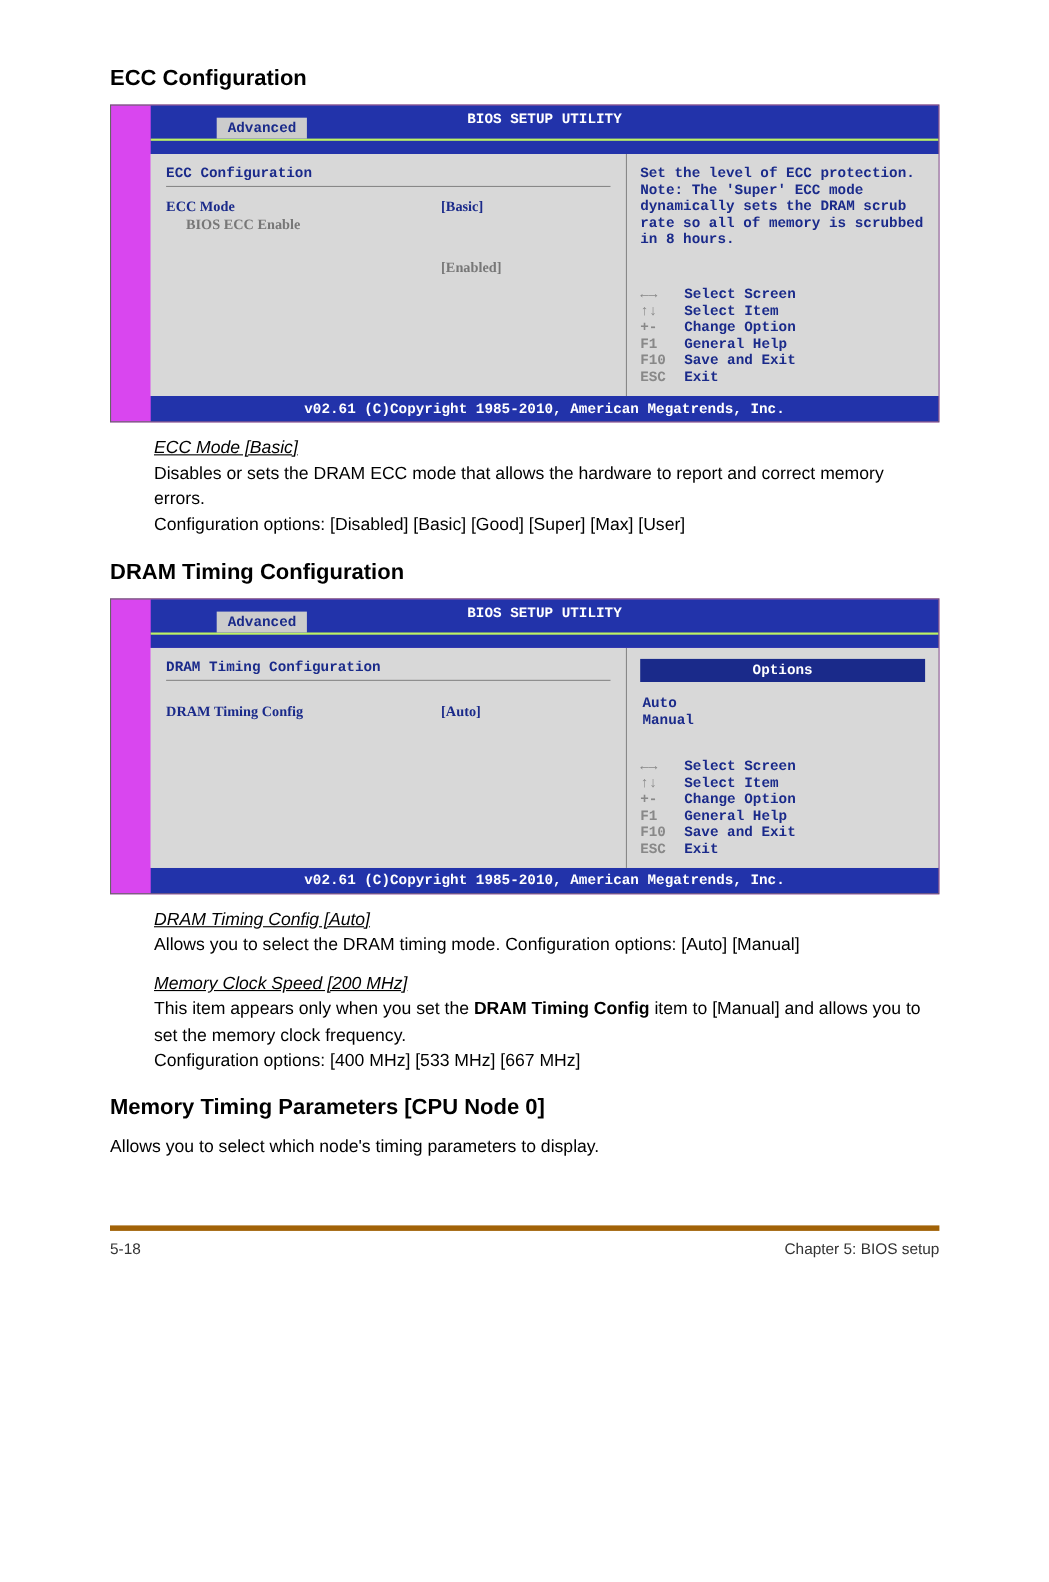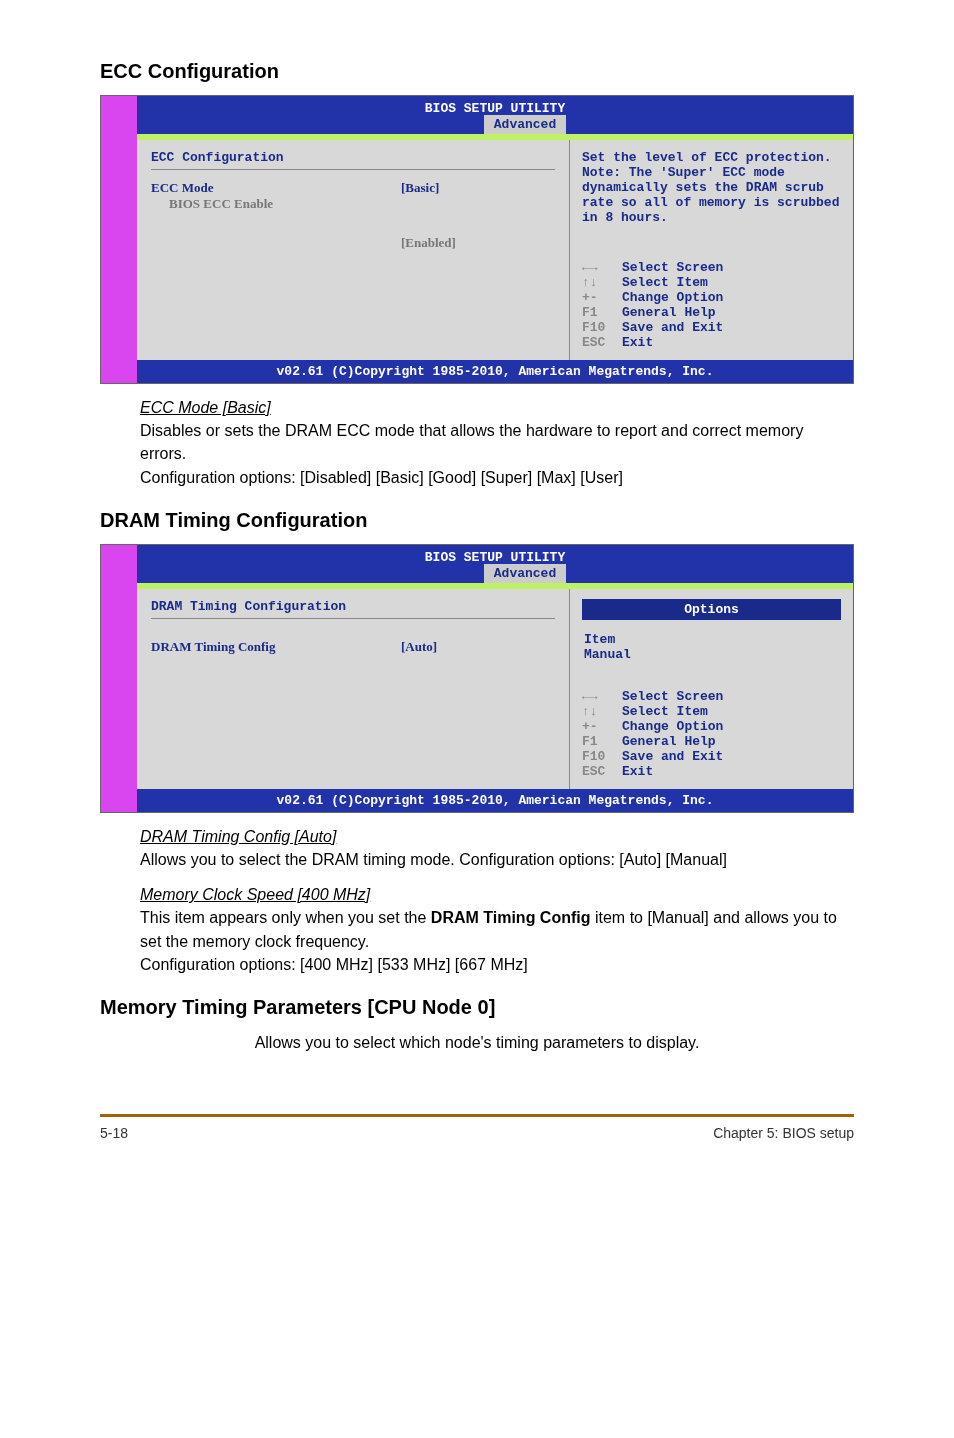--- a/index.html
+++ b/index.html
@@ -35,25 +35,24 @@
     position: relative;
     height: 44px;
   }
   .bios-title {
     text-align: center;
     padding-top: 5px;
     color: #fff;
   }
   .bios-tabs {
     position: absolute;
-    bottom: 0;
+    bottom: 12px;
     left: 0;
     width: 100%;
-    border-bottom: 6px solid #bef264;
-    text-align: center;
+    border-bottom: 2px solid #bef264;
   }
   .bios-tab {
     display: inline-block;
     padding: 2px 10px;
     margin-left: 60px;
     background: #ccc;
     color: #1a2a8a;
   }
   .bios-body {
     display: flex;
@@ -106,27 +105,27 @@
     background: #1a2a8a;
     color: #fff;
     text-align: center;
     padding: 3px 0;
     margin-bottom: 12px;
   }
   .options-list { color: #1a2a8a; padding-left: 2px; }
 
   .desc-block { margin: 12px 0 10px 40px; line-height: 1.45; font-size: 16px;}
   .desc-title { text-decoration: underline; font-style: italic; }
-  .memtiming-desc { margin: 4px 0 30px 0; line-height: 1.45; font-size: 16px; text-align: center;}
+  .memtiming-desc { margin: 4px 0 30px 0; line-height: 1.45; font-size: 16px;}
 
   .footer-row {
     display: flex;
     justify-content: space-between;
     font-size: 14px;
-    border-top: 3px solid #a16207;
+    border-top: 5px solid #a16207;
     padding-top: 8px;
     margin-top: 60px;
     color: #333;
   }
 </style>
 </head>
 <body>
 
 <h2 class="section first">ECC Configuration</h2>
 
@@ -203,21 +202,21 @@
       <div style="height:10px;"></div>
       <div class="bios-item-row">
         <span class="bios-item-label">DRAM Timing Config</span>
         <span class="bios-item-value">[Auto]</span>
       </div>
     </div>
     <div class="bios-right">
       <div>
         <div class="options-header">Options</div>
         <div class="options-list">
-          <div>Item</div>
+          <div>Auto</div>
           <div>Manual</div>
         </div>
       </div>
       <div class="bios-keys">
         <div class="bios-key-row">
             <span class="bios-key-key">←→</span>
             <span class="bios-key-label">Select Screen</span>
           </div>
         <div class="bios-key-row">
             <span class="bios-key-key">↑↓</span>
@@ -244,21 +243,21 @@
   </div>
   <div class="bios-footer">v02.61 (C)Copyright 1985-2010, American Megatrends, Inc.</div>
 </div>
 
 <div class="desc-block">
   <div class="desc-title">DRAM Timing Config [Auto]</div>
   <div>Allows you to select the DRAM timing mode. Configuration options: [Auto] [Manual]</div>
 </div>
 
 <div class="desc-block">
-  <div class="desc-title">Memory Clock Speed [400 MHz]</div>
+  <div class="desc-title">Memory Clock Speed [200 MHz]</div>
   <div>
     <span>This item appears only when you set the </span><b>DRAM Timing Config</b><span> item to [Manual] and allows you to set the memory clock frequency.</span>
   </div>
   <div>Configuration options: [400 MHz] [533 MHz] [667 MHz]</div>
 </div>
 
 <h2 class="section">Memory Timing Parameters [CPU Node 0]</h2>
 <div class="memtiming-desc">Allows you to select which node's timing parameters to display.</div>
 
 <div class="footer-row">

